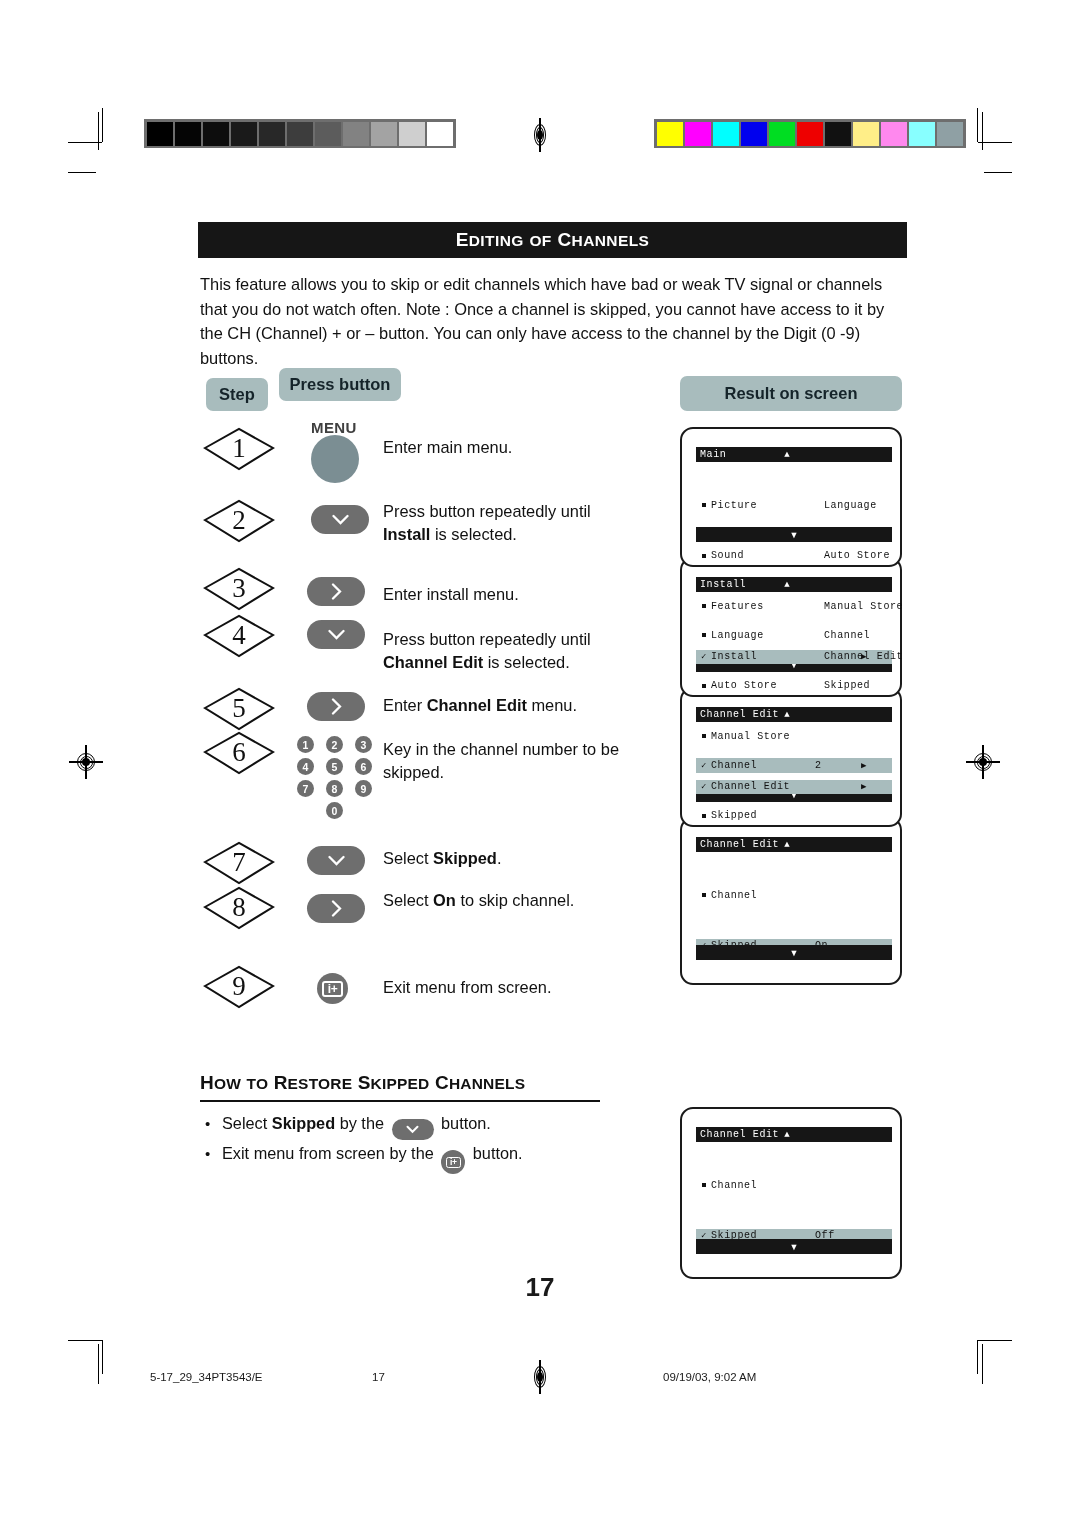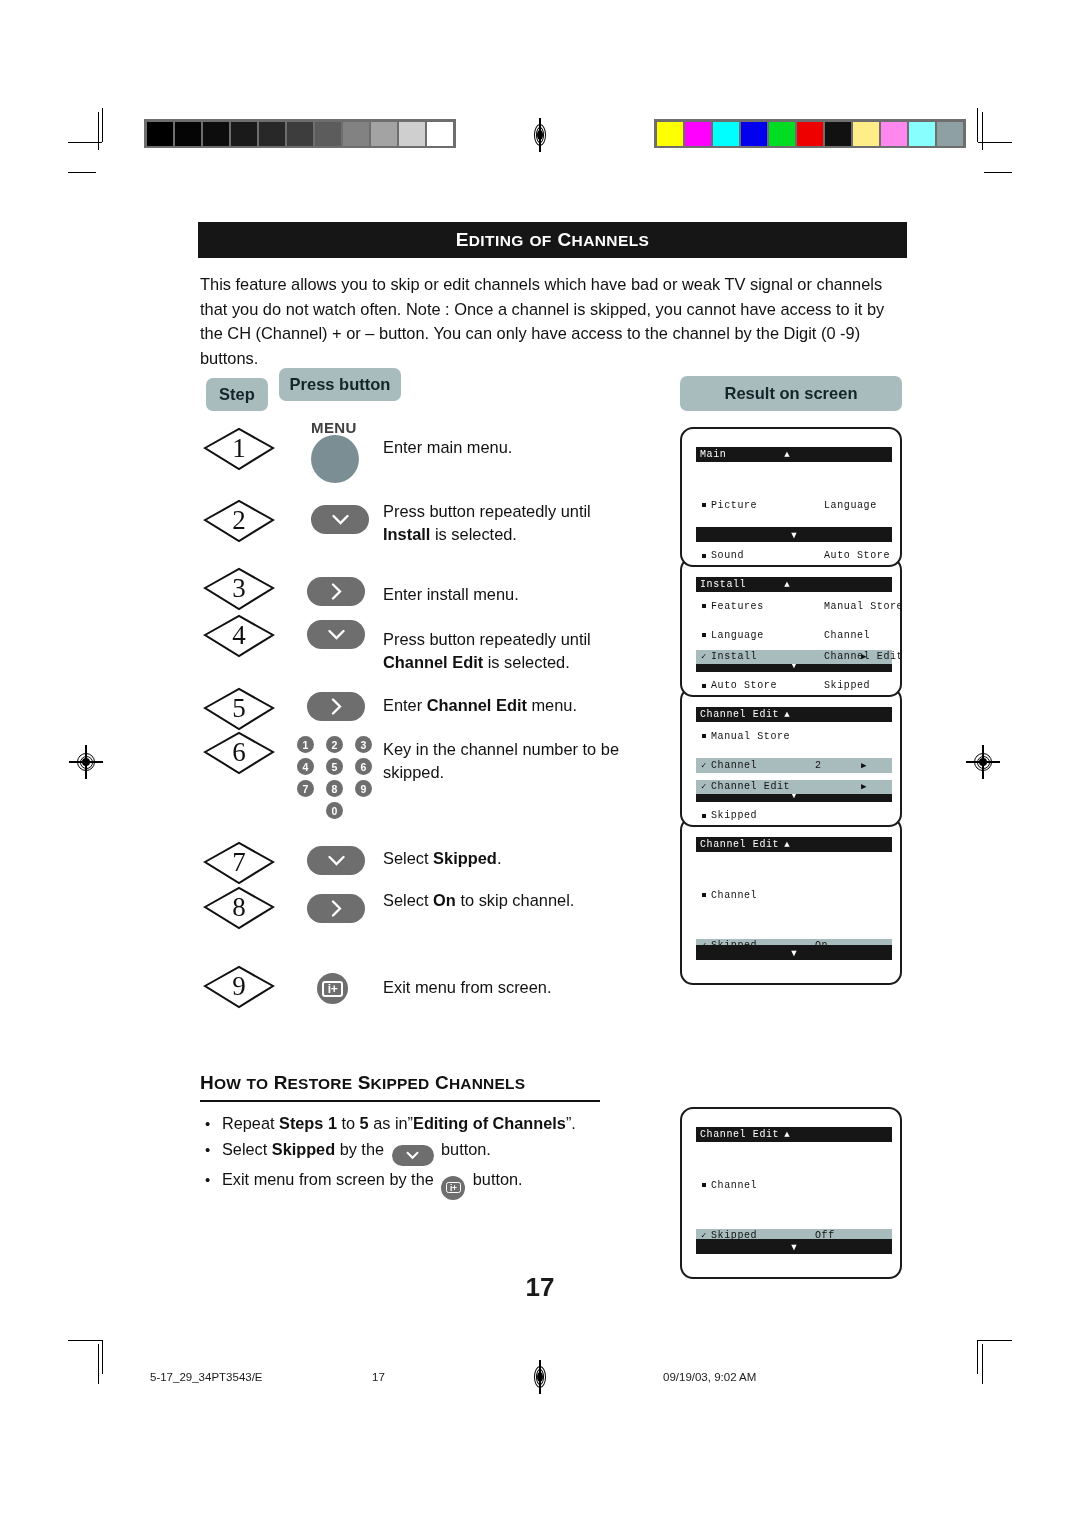--- a/index.html
+++ b/index.html
@@ -565,23 +565,20 @@
 <div class="sec-title">
   <span>H</span><span class="sc">OW</span>
   <span class="sc">TO</span>
   <span>R</span><span class="sc">ESTORE</span>
   <span>S</span><span class="sc">KIPPED</span>
   <span>C</span><span class="sc">HANNELS</span>
 </div>
 
 <div class="bullets">
   <div class="bullet">
-    Repeat <b>Steps</b> <b>1</b> to <b>5</b> as in”<b>Editing of Channels</b>”.
-  </div>
-  <div class="bullet">
     Select <b>Skipped</b> by the
     <span class="btn-small-pill">
       <svg width="13" height="9" viewBox="0 0 13 9">
           <path d="M1.5 1.8 L6.5 6.8 L11.5 1.8" stroke="#fff" stroke-width="2" fill="none" stroke-linecap="round"></path>
         </svg>
     </span> button.
   </div>
   <div class="bullet">
     Exit menu from screen by the
     <span class="btn-circ-info">

